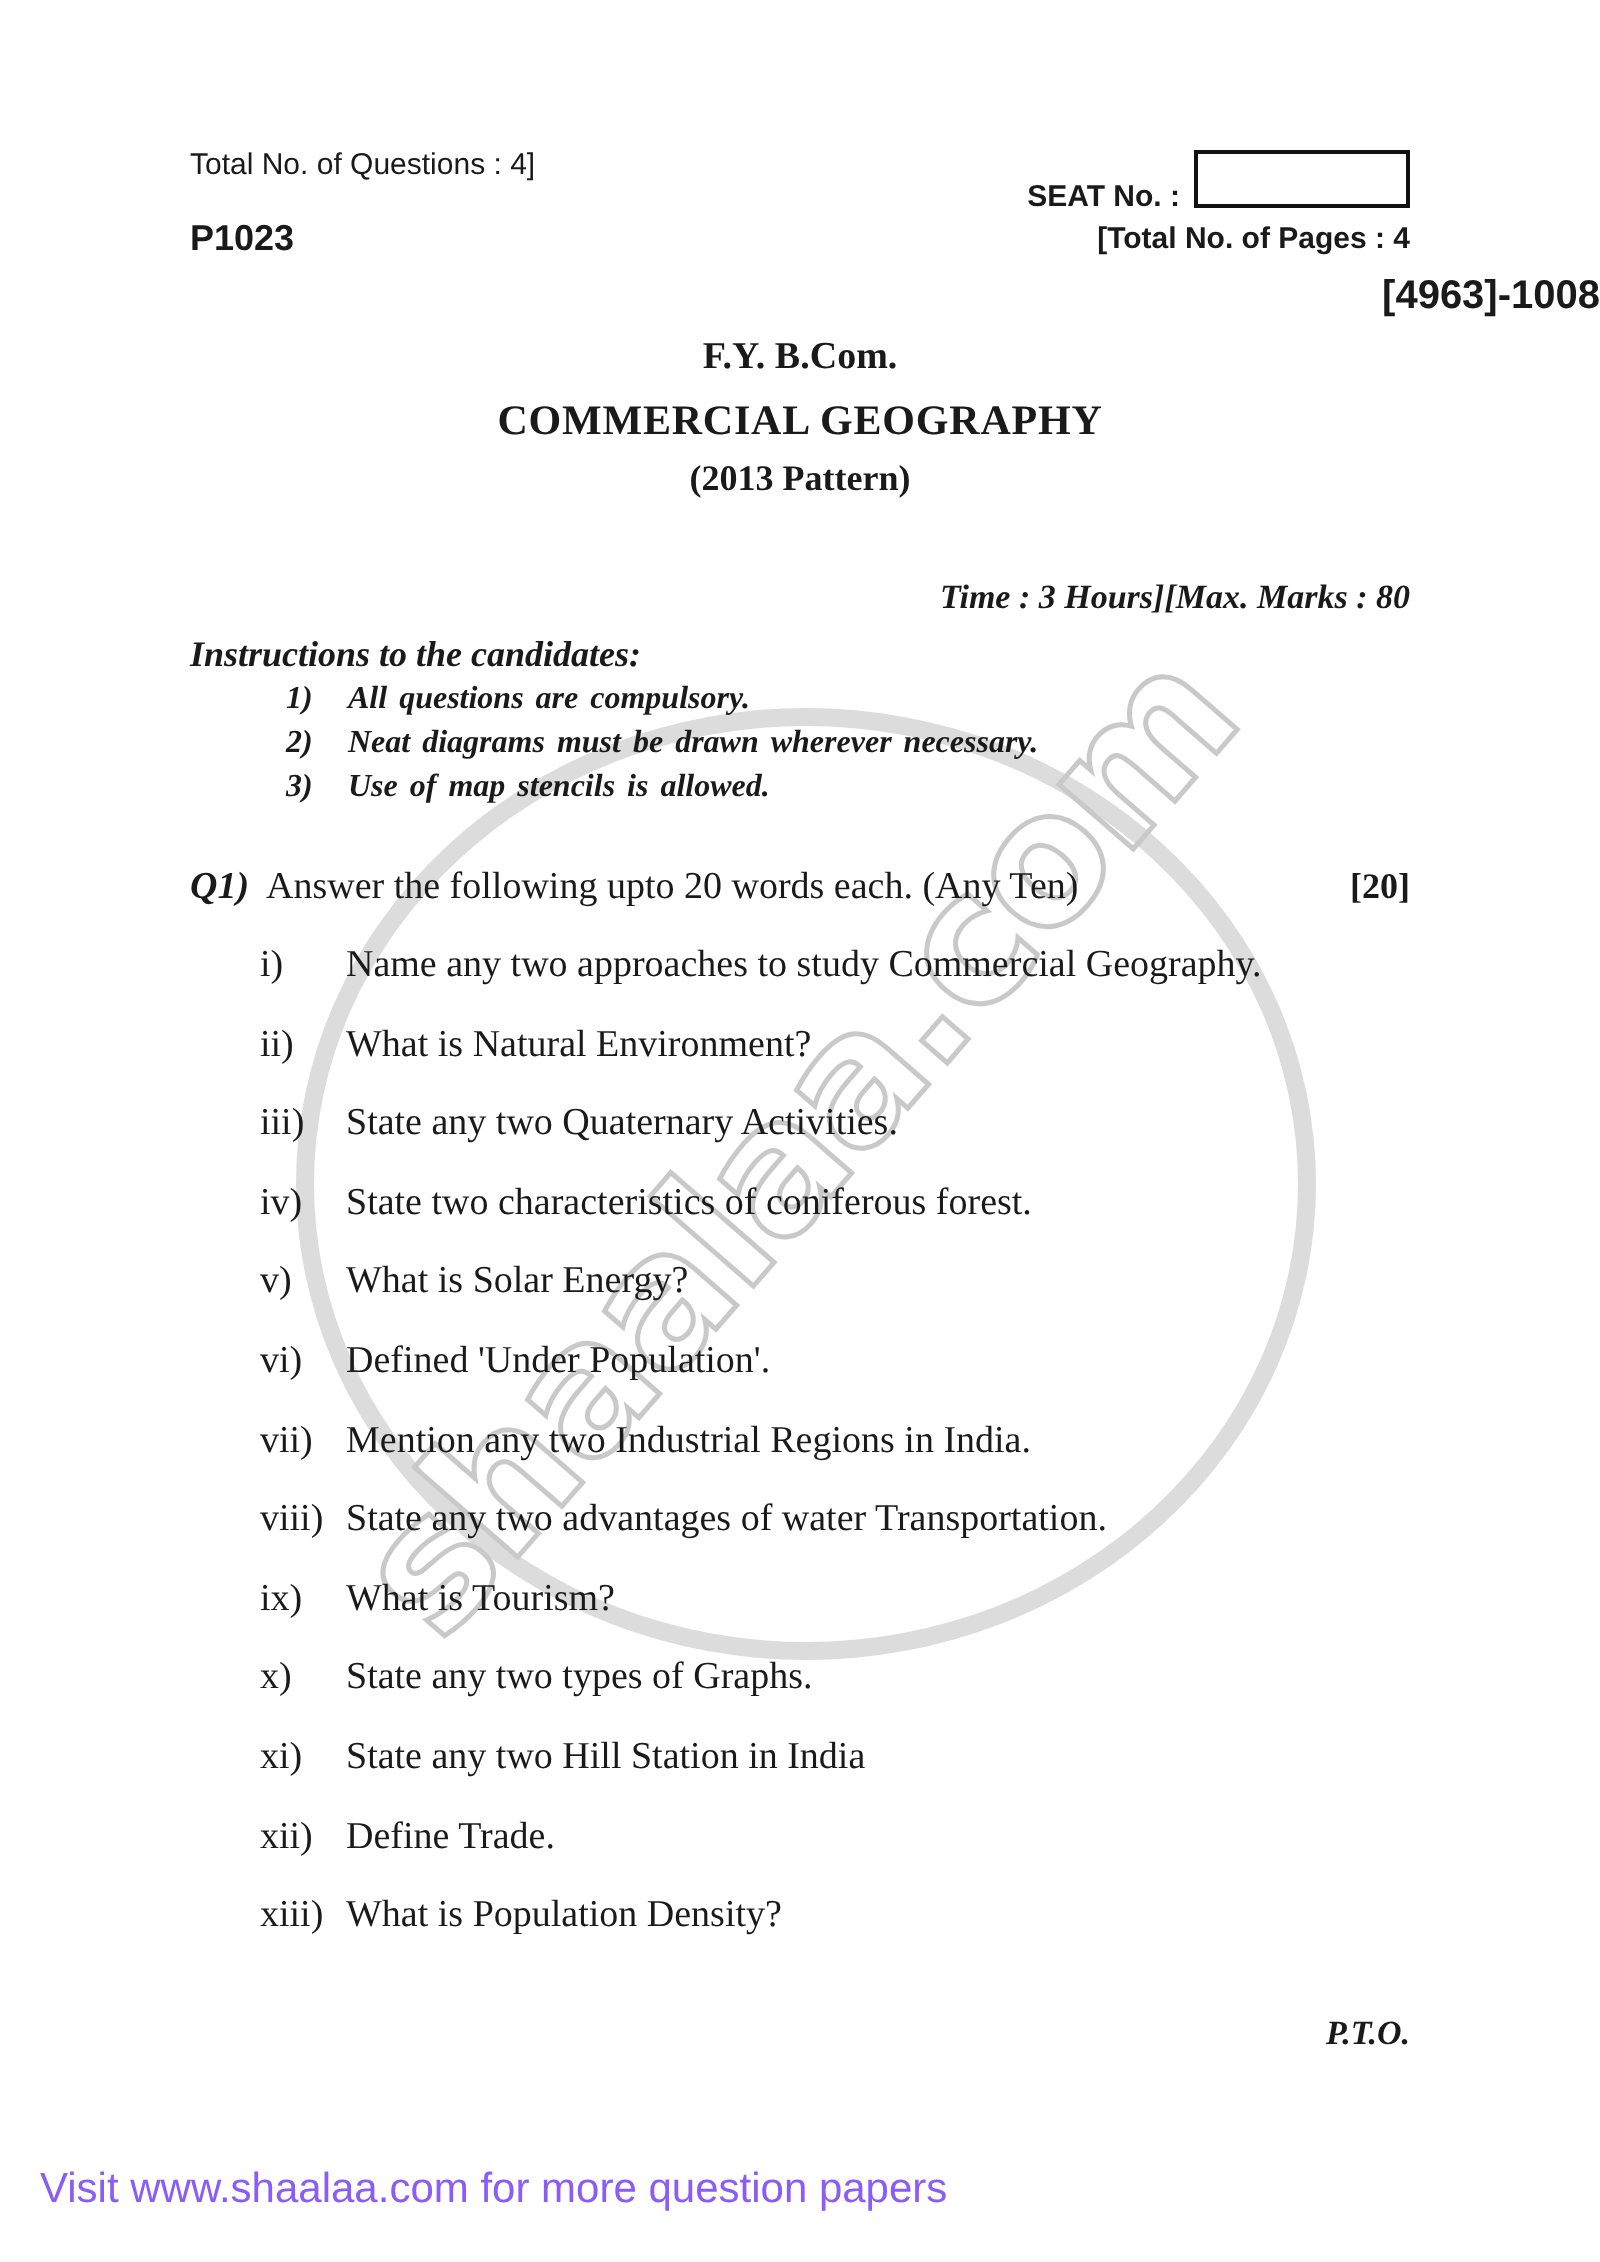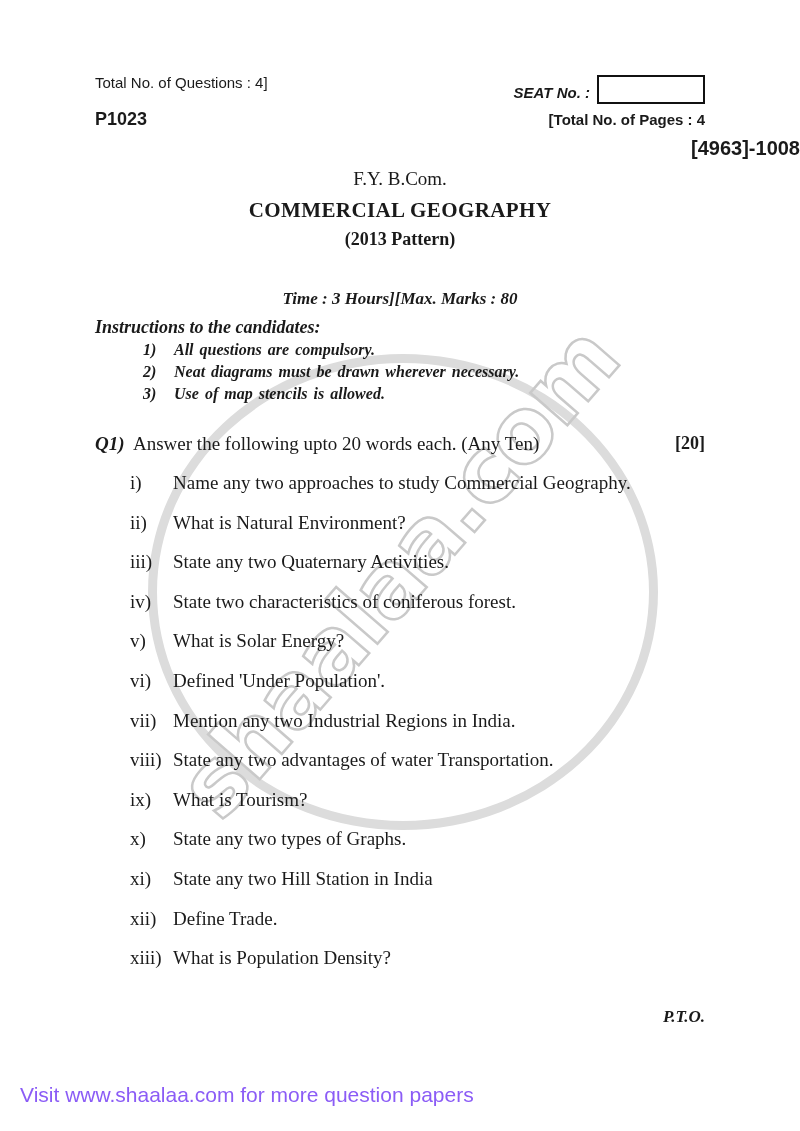--- a/index.html
+++ b/index.html
@@ -20,33 +20,33 @@
     font-family:"DejaVu Sans", sans-serif; font-size:90px; font-weight:bold;
     letter-spacing:-2px; white-space:nowrap; color:#dedede;
   }
   @supports (-webkit-text-stroke: 2px #ccc) {
     .wm-text { color:transparent; -webkit-text-stroke:2.5px #c9c9c9; }
   }
   .content { position:relative; z-index:1; }
   
   .sans { font-family:"Liberation Sans", sans-serif; }
   .total-questions { position:absolute; left:95px; top:74px; font-size:15px; font-weight:normal; }
-  .seat-wrap { position:absolute; top:75px; right:95px; display:flex; align-items:center;font-style:italic; }
+  .seat-wrap { position:absolute; top:75px; right:95px; display:flex; align-items:flex-end; }
   .seat-label { font-size:15px; font-weight:bold; margin-right:7px; position:relative; top:3px; }
   .seat-box { width:108px; height:29px; border:2px solid #111; background:#fff; }
   .paper-code { position:absolute; left:95px; top:109px; font-size:18px; font-weight:bold; }
   .total-pages { position:absolute; right:95px; top:111px; font-size:15px; font-weight:bold; }
   
   .exam-code { position:absolute; left:0; right:0; top:137px; text-align:right;
                font-family:"Liberation Sans", sans-serif; font-size:20px; font-weight:bold; }
-  .course    { position:absolute; left:0; right:0; top:168px; text-align:center; font-size:19px; font-weight:normal; }
+  .course    { position:absolute; left:0; right:0; top:168px; text-align:center; font-size:19px; font-weight:bold; }
   .subject   { position:absolute; left:0; right:0; top:198px; text-align:center; font-size:21px; font-weight:bold; letter-spacing:0.4px; }
   .pattern   { position:absolute; left:0; right:0; top:229px; text-align:center; font-size:18px; font-weight:bold; }
   
-  .meta-row { position:absolute; left:95px; right:95px; top:289px; display:flex; justify-content:center;
+  .meta-row { position:absolute; left:95px; right:95px; top:289px; display:flex; justify-content:flex-end;
               font-size:17px; font-weight:bold; font-style:italic; }
   .instr-heading { position:absolute; left:95px; top:317px; font-size:18px; font-weight:bold; font-style:italic; }
   .instr-list { position:absolute; left:143px; top:341px; right:95px; }
   .instr-item { display:flex; height:22px; font-size:16px; font-weight:bold; font-style:italic; }
   .instr-num { width:31px; flex:0 0 31px; }
   .instr-item .txt { word-spacing:2px; }
   
   .q1-row { position:absolute; left:95px; right:95px; top:433px; display:flex; font-size:19px; }
   .q1-label { font-weight:bold; font-style:italic; width:38px; flex:0 0 38px; }
   .q1-marks { margin-left:auto; font-weight:bold; font-size:18px; }

